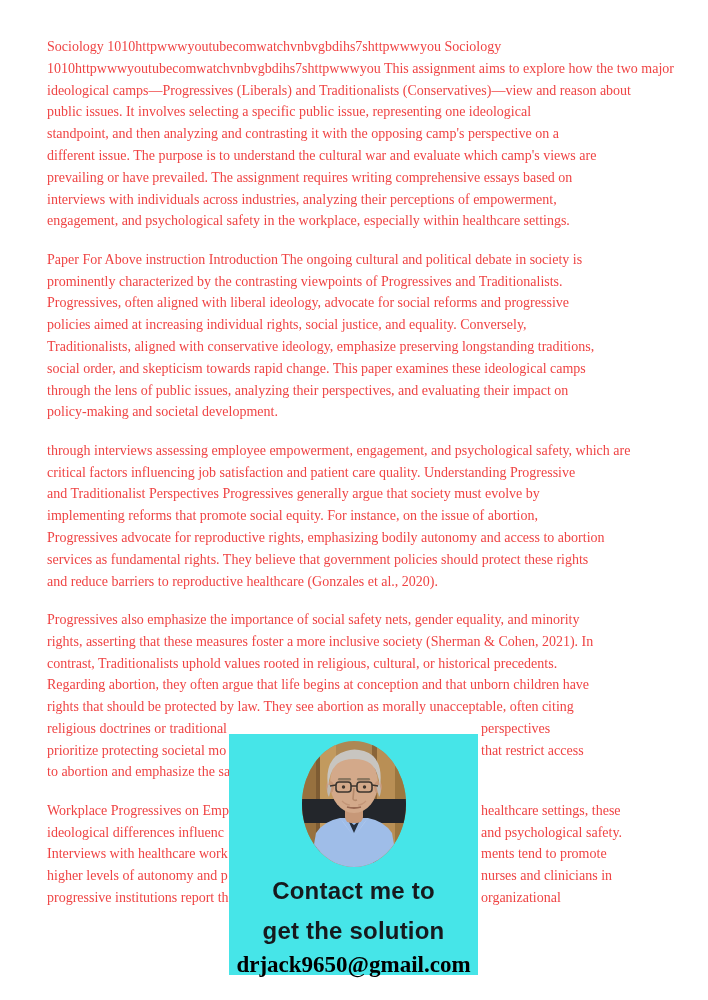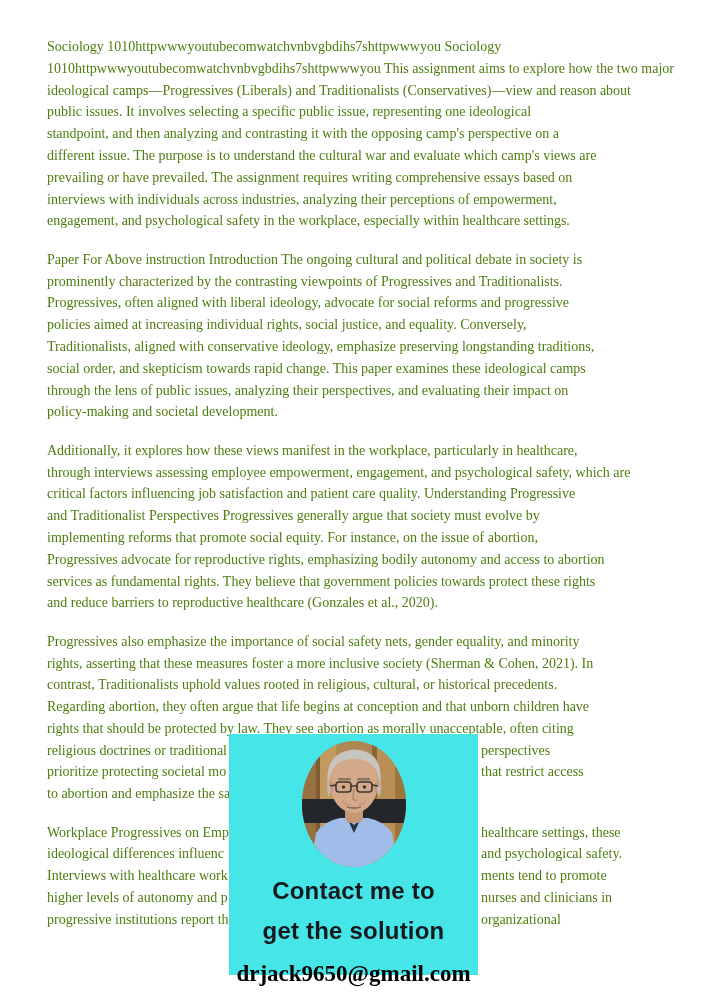--- a/index.html
+++ b/index.html
@@ -61,27 +61,27 @@
     letter-spacing: 0.2px;
     margin-top: 12px;
   }
   .ad-head.first { margin-top: 10px; }
   .ad-email {
     font-family: "Liberation Serif", serif;
     font-weight: bold;
     font-size: 23px;
     line-height: 28px;
     color: #000000;
-    margin-top: 15px;
+    margin-top: 6px;
   }
 </style>
 </head>
 <body style="background: rgb(255, 255, 255);">
 
-<div class="doc" id="doc-body" style="color: #4d7c0f;">
+<div class="doc" id="doc-body" style="color: #ef4444;">
     <div class="para">
       <div class="line">Sociology 1010httpwwwyoutubecomwatchvnbvgbdihs7shttpwwwyou Sociology</div>
       <div class="line">1010httpwwwyoutubecomwatchvnbvgbdihs7shttpwwwyou This assignment aims to explore how the two major</div>
       <div class="line">ideological camps—Progressives (Liberals) and Traditionalists (Conservatives)—view and reason about</div>
       <div class="line">public issues. It involves selecting a specific public issue, representing one ideological</div>
       <div class="line">standpoint, and then analyzing and contrasting it with the opposing camp's perspective on a</div>
       <div class="line">different issue. The purpose is to understand the cultural war and evaluate which camp's views are</div>
       <div class="line">prevailing or have prevailed. The assignment requires writing comprehensive essays based on</div>
       <div class="line">interviews with individuals across industries, analyzing their perceptions of empowerment,</div>
       <div class="line">engagement, and psychological safety in the workplace, especially within healthcare settings.</div>
@@ -90,27 +90,26 @@
       <div class="line">Paper For Above instruction Introduction The ongoing cultural and political debate in society is</div>
       <div class="line">prominently characterized by the contrasting viewpoints of Progressives and Traditionalists.</div>
       <div class="line">Progressives, often aligned with liberal ideology, advocate for social reforms and progressive</div>
       <div class="line">policies aimed at increasing individual rights, social justice, and equality. Conversely,</div>
       <div class="line">Traditionalists, aligned with conservative ideology, emphasize preserving longstanding traditions,</div>
       <div class="line">social order, and skepticism towards rapid change. This paper examines these ideological camps</div>
       <div class="line">through the lens of public issues, analyzing their perspectives, and evaluating their impact on</div>
       <div class="line">policy-making and societal development.</div>
     </div>
     <div class="para">
-      <div class="line">Additionally, it explores how these views manifest in the workplace, particularly in healthcare,</div>
       <div class="line">through interviews assessing employee empowerment, engagement, and psychological safety, which are</div>
       <div class="line">critical factors influencing job satisfaction and patient care quality. Understanding Progressive</div>
       <div class="line">and Traditionalist Perspectives Progressives generally argue that society must evolve by</div>
       <div class="line">implementing reforms that promote social equity. For instance, on the issue of abortion,</div>
       <div class="line">Progressives advocate for reproductive rights, emphasizing bodily autonomy and access to abortion</div>
-      <div class="line">services as fundamental rights. They believe that government policies towards protect these rights</div>
+      <div class="line">services as fundamental rights. They believe that government policies should protect these rights</div>
       <div class="line">and reduce barriers to reproductive healthcare (Gonzales et al., 2020).</div>
     </div>
     <div class="para">
       <div class="line">Progressives also emphasize the importance of social safety nets, gender equality, and minority</div>
       <div class="line">rights, asserting that these measures foster a more inclusive society (Sherman &amp; Cohen, 2021). In</div>
       <div class="line">contrast, Traditionalists uphold values rooted in religious, cultural, or historical precedents.</div>
       <div class="line">Regarding abortion, they often argue that life begins at conception and that unborn children have</div>
       <div class="line">rights that should be protected by law. They see abortion as morally unacceptable, often citing</div>
       <div class="line"><span>religious doctrines or traditional</span><span class="frag-right">perspectives</span></div>
       <div class="line"><span>prioritize protecting societal mo</span><span class="frag-right">that restrict access</span></div>

